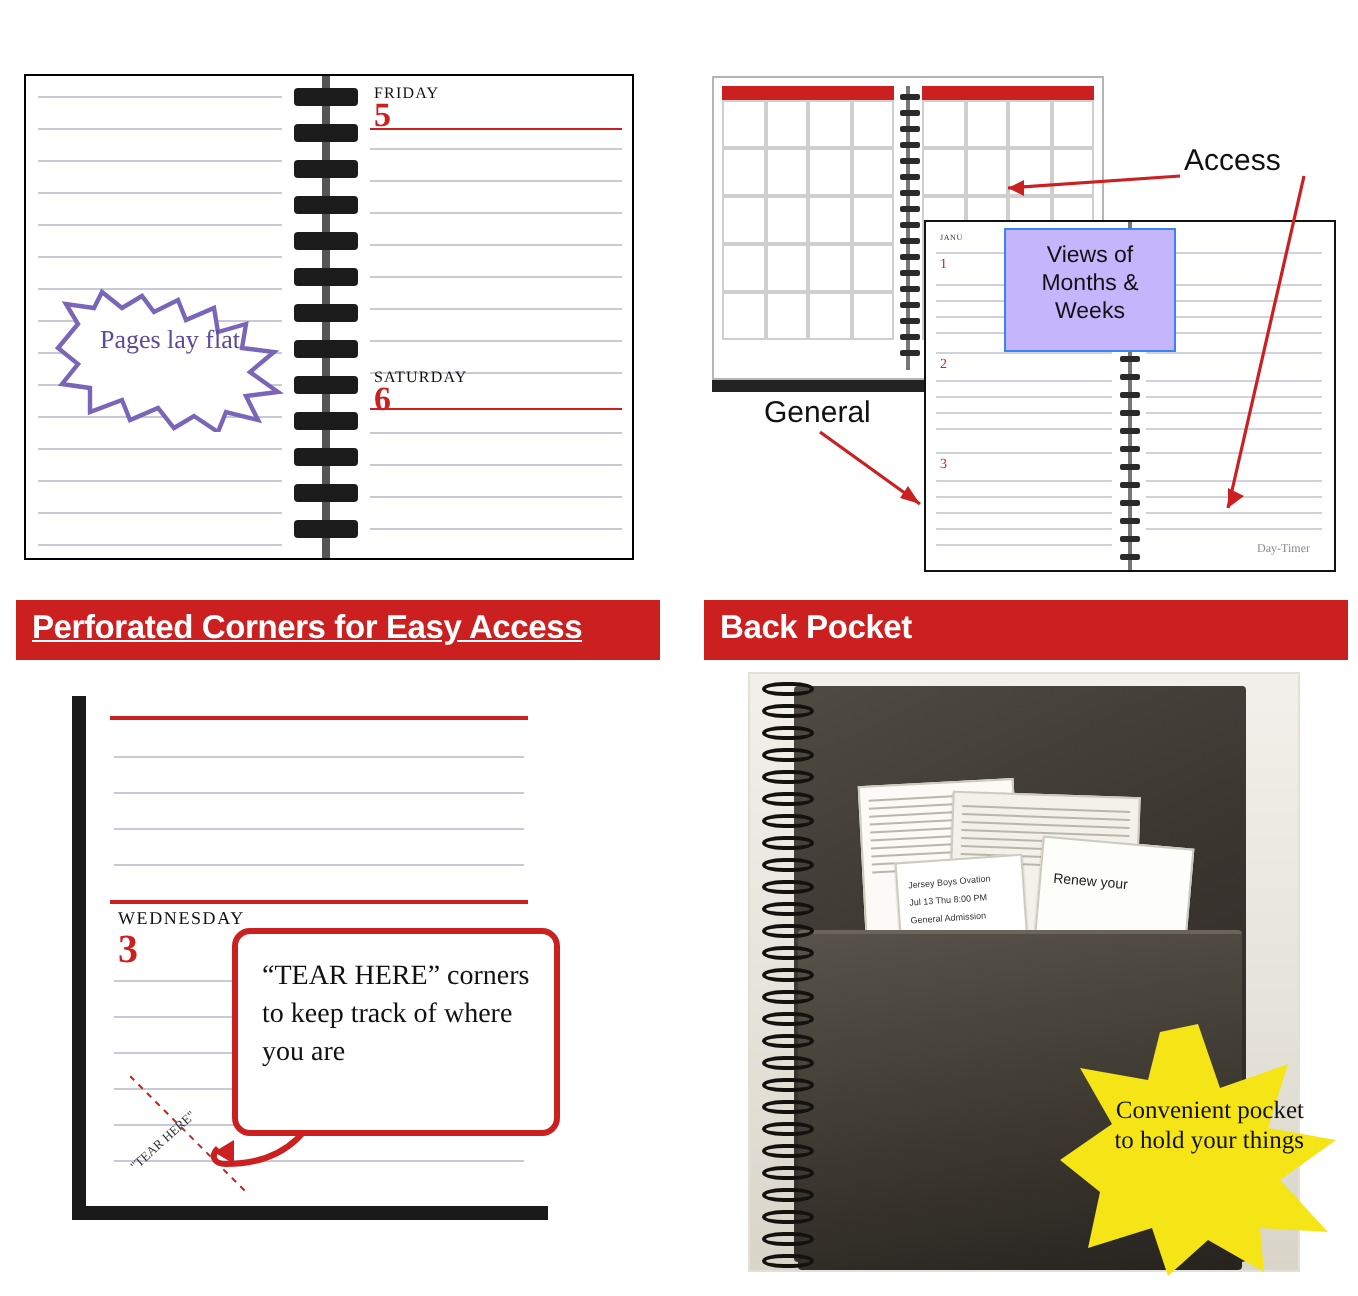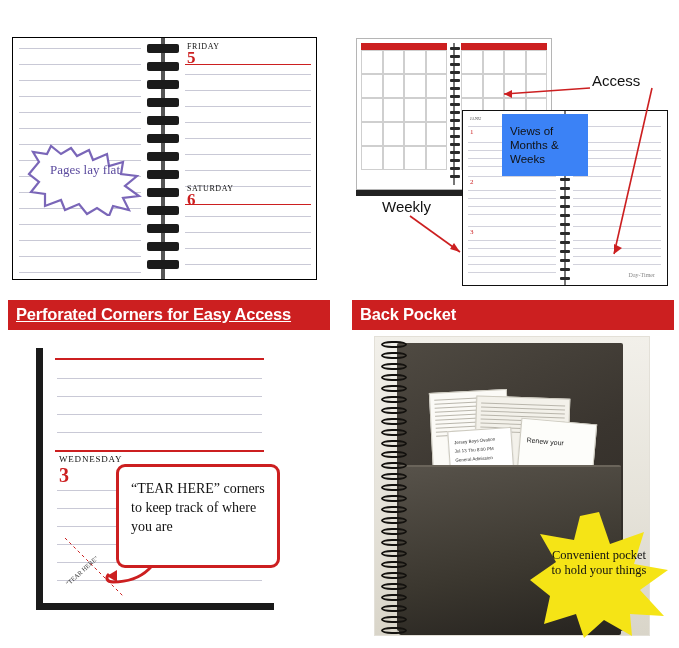--- a/index.html
+++ b/index.html
@@ -242,25 +242,26 @@
   .wk-brand {
     position: absolute;
     right: 6px;
     bottom: 4px;
     font-family: "Liberation Serif", serif;
     font-size: 6px;
     color: #888;
   }
   .note-yellow {
     position: absolute;
-    background: #3b82f6;
-    border: 4px solid #3b82f6;
+    background: #c4b5fd;
+    border: 1px solid #3b82f6;
     font-family: "Liberation Sans", sans-serif;
     font-size: 11.5px;
     color: #111;
+    text-align: center;
     line-height: 14px;
     padding: 6px 4px;
     box-sizing: border-box;
   }
   #note-views { left: 150px; top: 78px; width: 86px; height: 62px; }
   .lbl-plain {
     position: absolute;
     font-family: "Liberation Sans", sans-serif;
     font-size: 15px;
     color: #111;
@@ -436,21 +437,21 @@
     left: 176px;
     top: 210px;
     width: 142px;
     height: 128px;
   }
   .star-text {
     position: absolute;
     left: 18px;
     top: 38px;
     width: 106px;
-    text-align: center;
+    text-align: right;
     font-family: "Liberation Serif", serif;
     font-size: 12.5px;
     line-height: 15px;
     color: #111;
   }
 </style>
 </head>
 <body>
 
 <div class="grid">
@@ -676,21 +677,21 @@
         <line x1="238" y1="52" x2="152" y2="58" stroke="#cc1f20" stroke-width="1.6"></line>
         <polygon points="152,58 160,54 160,62" fill="#cc1f20"></polygon>
         <line x1="300" y1="52" x2="262" y2="218" stroke="#cc1f20" stroke-width="1.6"></line>
         <polygon points="262,218 262,208 270,212" fill="#cc1f20"></polygon>
         <line x1="58" y1="180" x2="108" y2="216" stroke="#cc1f20" stroke-width="1.6"></line>
         <polygon points="108,216 98,213 102,207" fill="#cc1f20"></polygon>
       </svg>
 
       <div class="note-yellow" id="note-views">Views of Months &amp; Weeks</div>
       <div class="lbl-plain" id="lbl-monthly">Access</div>
-      <div class="lbl-plain" id="lbl-weekly">Weekly</div>
+      <div class="lbl-plain" id="lbl-weekly">General</div>
     </div>
   </div>
 
   <div class="panel" id="panel-perf">
     <div class="title-bar">Perforated Corners for Easy Access</div>
 
     <div class="perf-area">
       <div class="perf-page">
         <div class="perf-red" style="top:10px;"></div>
         <div class="perf-ln" style="top:30px"></div>

